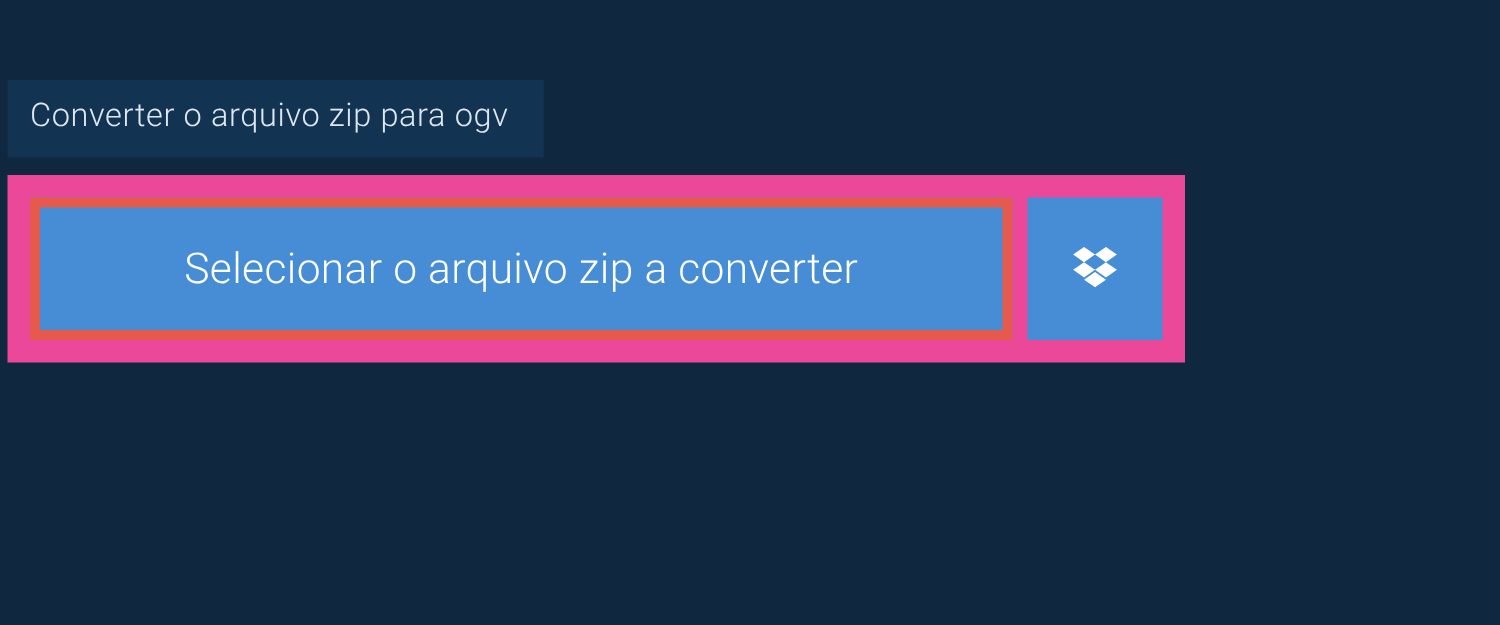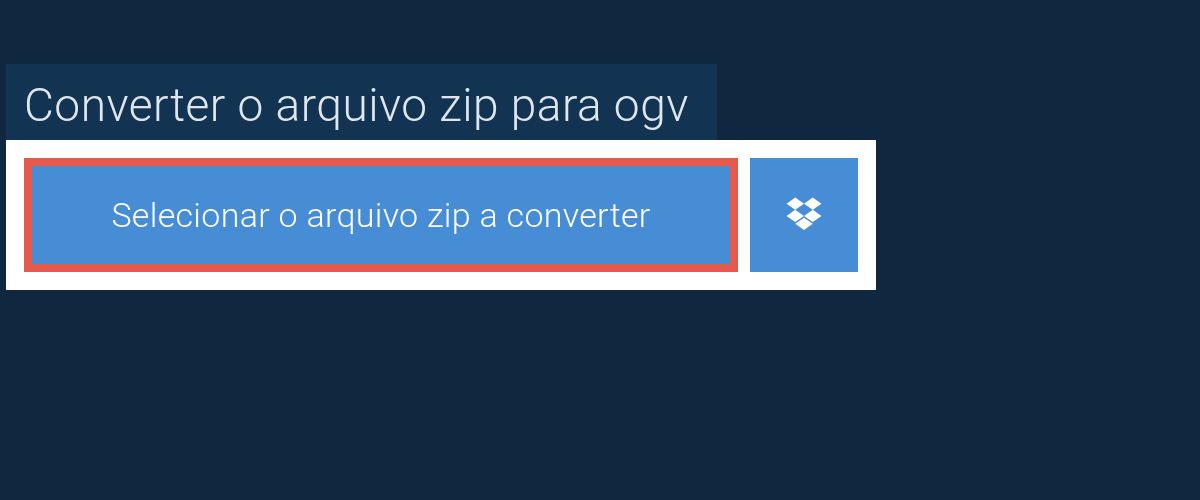--- a/index.html
+++ b/index.html
@@ -15,31 +15,31 @@
       position: relative;
       overflow: hidden;
     }
     .header-tab {
       position: absolute;
       top: 64px;
       left: 6px;
       background-color: #133352;
       padding: 14px 28px 18px 18px;
       color: #dfe7ee;
-      font-size: 46px;
+      font-size: 26px;
       font-weight: 300;
       letter-spacing: 0.5px;
     }
     .action-panel {
       position: absolute;
       top: 140px;
       left: 6px;
-      width: 870px;
+      width: 942px;
       height: 150px;
-      background-color: #ffffff;
+      background-color: #ec4899;
       padding: 18px;
       display: flex;
       gap: 12px;
     }
     .select-file-button {
       flex: 1;
       background-color: #468dd5;
       border: 8px solid #e65a4d;
       display: flex;
       align-items: center;

